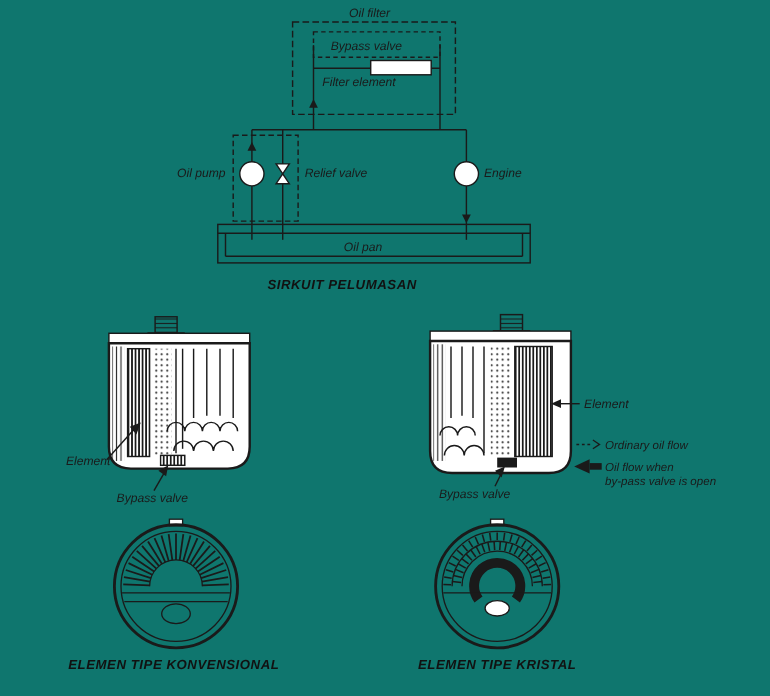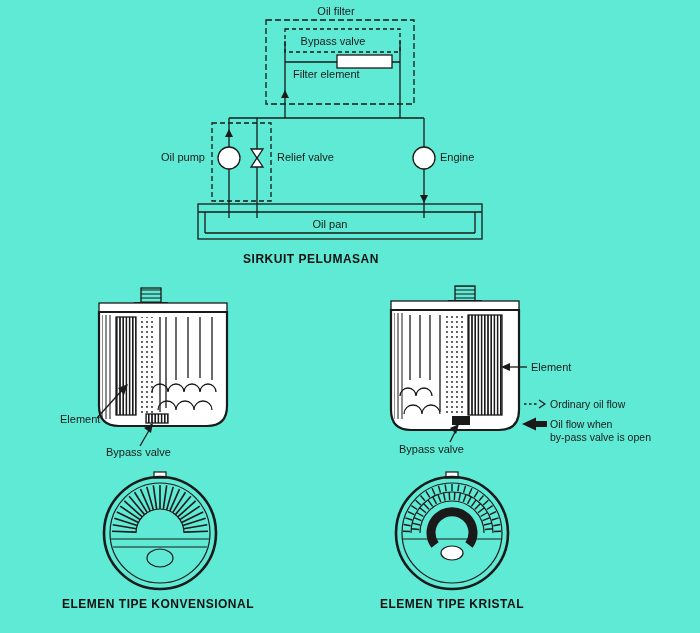--- a/index.html
+++ b/index.html
@@ -1,17 +1,17 @@
 <!DOCTYPE html>
 <html><head>
 <meta charset="utf-8">
 <style>
   html,body{margin:0;padding:0;background:#e9e9e9;}
-  .page{position:relative;width:700px;height:633px;background:#5eead4;overflow:hidden;
-        font-family:"Liberation Sans",sans-serif;}
+  .page{position:relative;width:700px;height:633px;background:#0f766e;overflow:hidden;
+        font-family:"Liberation Sans",sans-serif;font-style:italic;}
   svg{display:block}
   text{stroke:none}
   .lbl{font-family:"Liberation Sans",sans-serif;font-size:11px;fill:#1a1a1a;}
   .leg{font-family:"Liberation Sans",sans-serif;font-size:10.5px;fill:#1a1a1a;}
   .cap{font-family:"Liberation Sans",sans-serif;font-size:12px;font-weight:bold;fill:#111111;letter-spacing:.5px;}
 </style>
 </head>
 <body>
 
 <div class="page">

